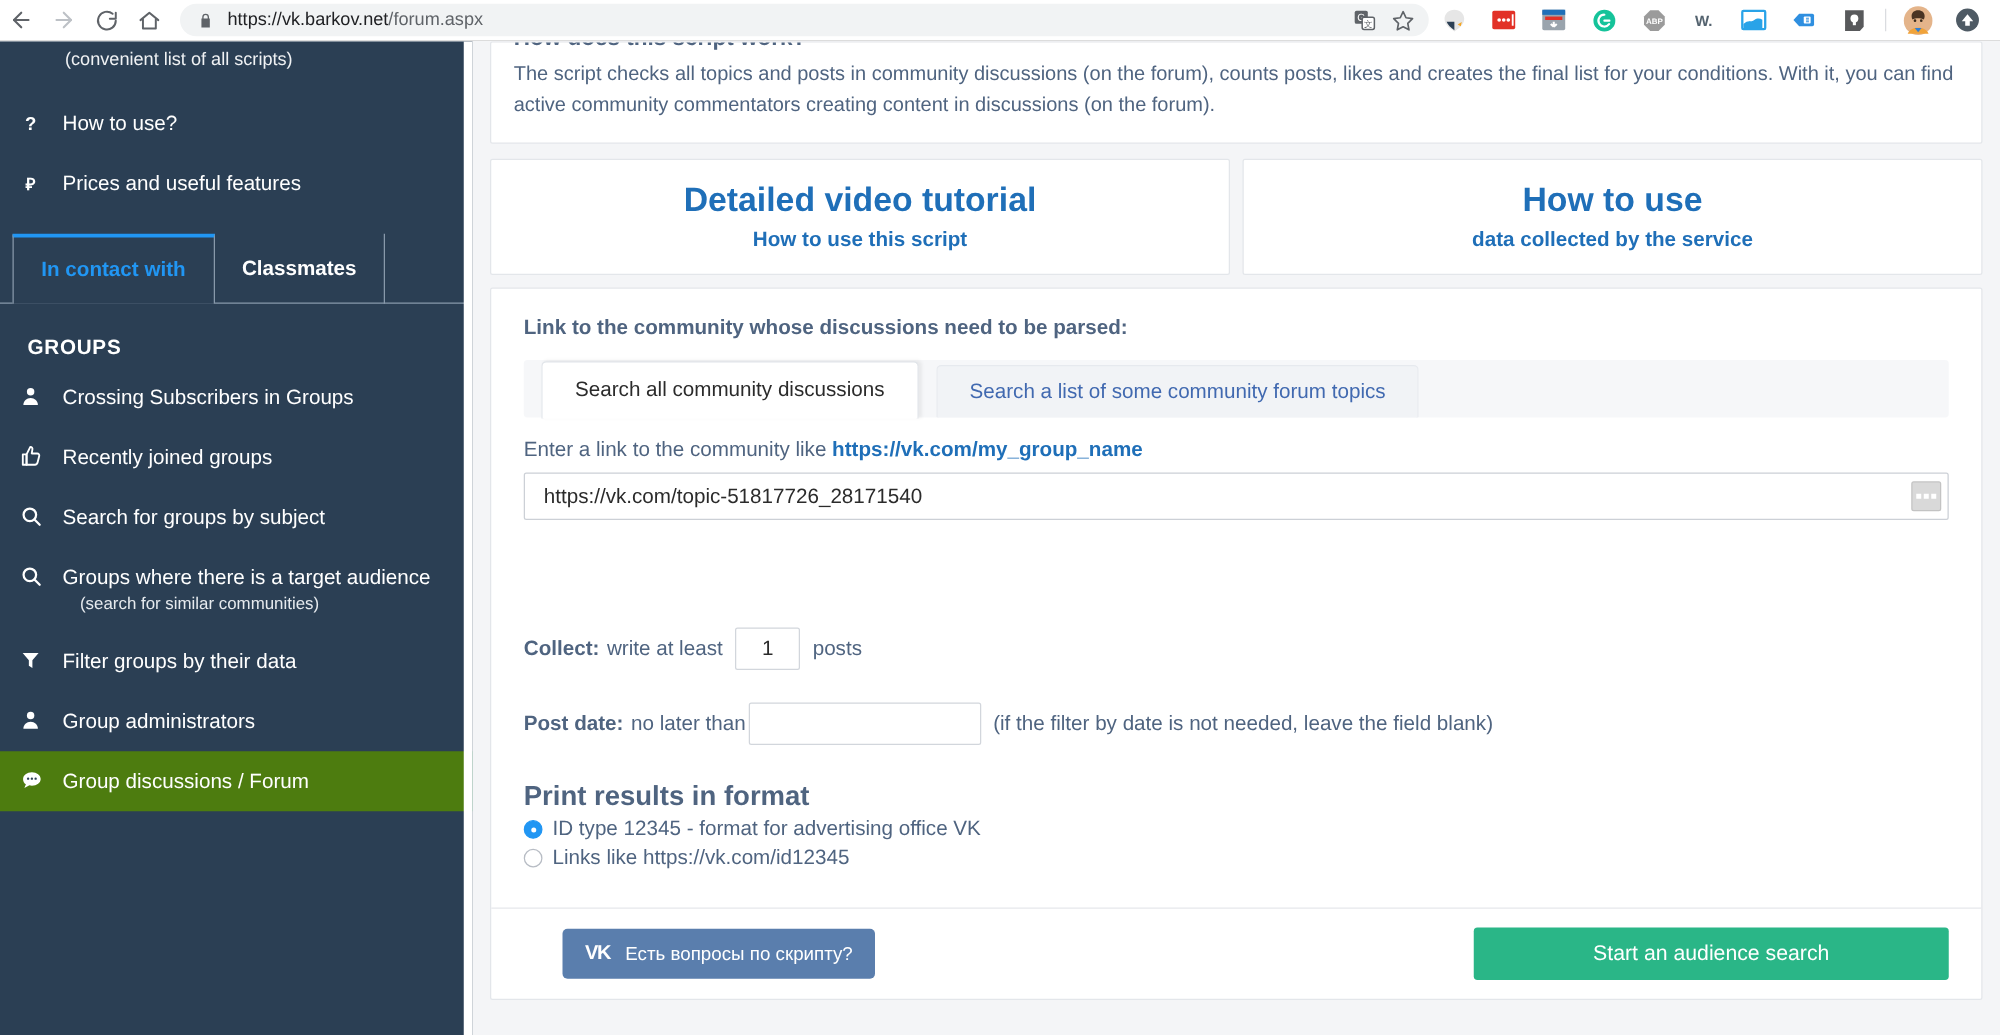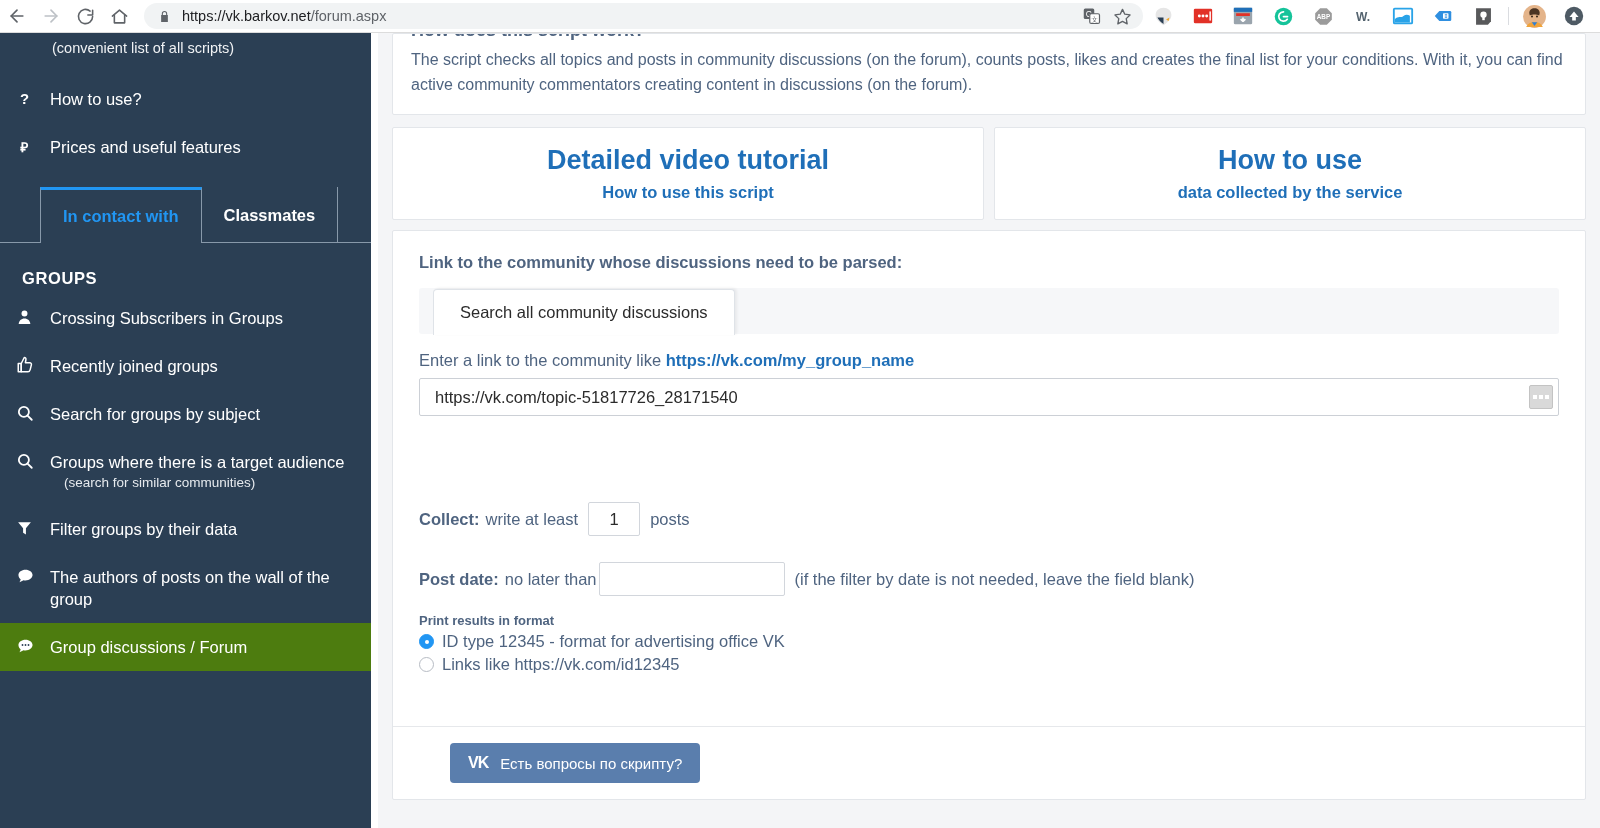--- a/index.html
+++ b/index.html
@@ -172,21 +172,20 @@
     padding: 0 22px;
     position: relative;
     z-index: 2;
   }
   .side-tab.active {
     color: #2196f3;
     border-top: 3px solid #2196f3;
     border-left: 1px solid #8899aa;
     border-right: 1px solid #8899aa;
     background: #2b3f54;
-    margin-left: 30px;
   }
   .side-tab.inactive { color: #ffffff; border-right: 1px solid #8899aa; }
 
   #groups-heading {
     font-size: 16.5px;
     font-weight: bold;
     letter-spacing: 0.6px;
     color: #ffffff;
     padding: 26px 0 6px 22px;
   }
@@ -366,22 +365,22 @@
     font-size: 16.5px;
     color: #2b2b2b;
     text-align: center;
     font-family: "Liberation Sans", sans-serif;
     margin: 0 10px;
   }
   #collect-input { width: 52px; }
   #date-input { width: 186px; text-align: left; padding: 0 8px; margin-left: 2px; }
 
   #format-title {
-    margin-top: 17px;
-    font-size: 13px;
+    margin-top: 28px;
+    font-size: 22px;
     font-weight: bold;
     color: #4f6480;
   }
   .radio-row {
     display: flex;
     align-items: center;
     margin-top: 4px;
     font-size: 16.5px;
     color: #4f6480;
   }
@@ -667,29 +666,30 @@
 
     <div class="side-item">
       <span class="si-ico">
         <svg width="17" height="18" viewBox="0 0 24 24" fill="currentColor">
             <path d="M3 4h18l-7 8.4V21l-4-2.4v-6.2Z"></path>
           </svg>
       </span>
       <span class="si-txt">Filter groups by their data</span>
     </div>
 
-
     <div class="side-item">
       <span class="si-ico">
-        <svg width="19" height="18" viewBox="0 0 24 24" fill="currentColor">
-            <path d="M12 3.6c5.2 0 9.4 3.2 9.4 7.2S17.2 18 12 18c-.9 0-1.8-.1-2.6-.3L4 20.4l1.6-3.8C3.8 15.3 2.6 13.4 2.6 10.8 2.6 6.8 6.8 3.6 12 3.6Z"></path>
-          </svg>
-      </span>
-      <span class="si-txt">The authors of posts on the wall of the group</span>
-    </div>
+        <svg width="17" height="18" viewBox="0 0 24 24" fill="currentColor">
+            <circle cx="12" cy="7" r="4.2"></circle>
+            <path d="M3.8 22c0-4.6 3.7-8 8.2-8s8.2 3.4 8.2 8Z"></path>
+          </svg>
+      </span>
+      <span class="si-txt">Group administrators</span>
+    </div>
+
 
     <div class="side-item active">
       <span class="si-ico">
         <svg width="19" height="18" viewBox="0 0 24 24" fill="currentColor">
             <path d="M12 3.6c5.2 0 9.4 3.2 9.4 7.2S17.2 18 12 18c-.9 0-1.8-.1-2.6-.3L4 20.4l1.6-3.8C3.8 15.3 2.6 13.4 2.6 10.8 2.6 6.8 6.8 3.6 12 3.6Z"></path>
             <circle cx="8" cy="10.6" r="1.25" fill="#2b3f54"></circle>
             <circle cx="12" cy="10.6" r="1.25" fill="#2b3f54"></circle>
             <circle cx="16" cy="10.6" r="1.25" fill="#2b3f54"></circle>
           </svg>
       </span>
@@ -718,20 +718,23 @@
     </section>
 
     <section class="card" id="form-card">
 
       <div class="form-label">Link to the community whose discussions need to be parsed:</div>
 
       <div id="mode-tabs">
         <div class="mode-tab active">
           <span>Search all community discussions</span>
         </div>
+        <div class="mode-tab inactive">
+          <span>Search a list of some community forum topics</span>
+        </div>
       </div>
 
       <div id="link-hint">
         <span>Enter a link to the community like </span><b>https://vk.com/my_group_name</b>
       </div>
 
       <div id="url-row">
         <input id="url-input" type="text" value="https://vk.com/topic-51817726_28171540" style="">
         <span id="url-dots">
             <i></i>
@@ -765,17 +768,18 @@
         <span>Links like https://vk.com/id12345</span>
       </label>
 
       <div id="footer-sep"></div>
 
       <div id="footer-row">
         <button id="vk-button">
           <span id="vk-logo">VK</span>
           <span>Есть вопросы по скрипту?</span>
         </button>
+        <button id="search-button">Start an audience search</button>
       </div>
 
     </section>
   </main>
 </div>
 
 </body></html>

